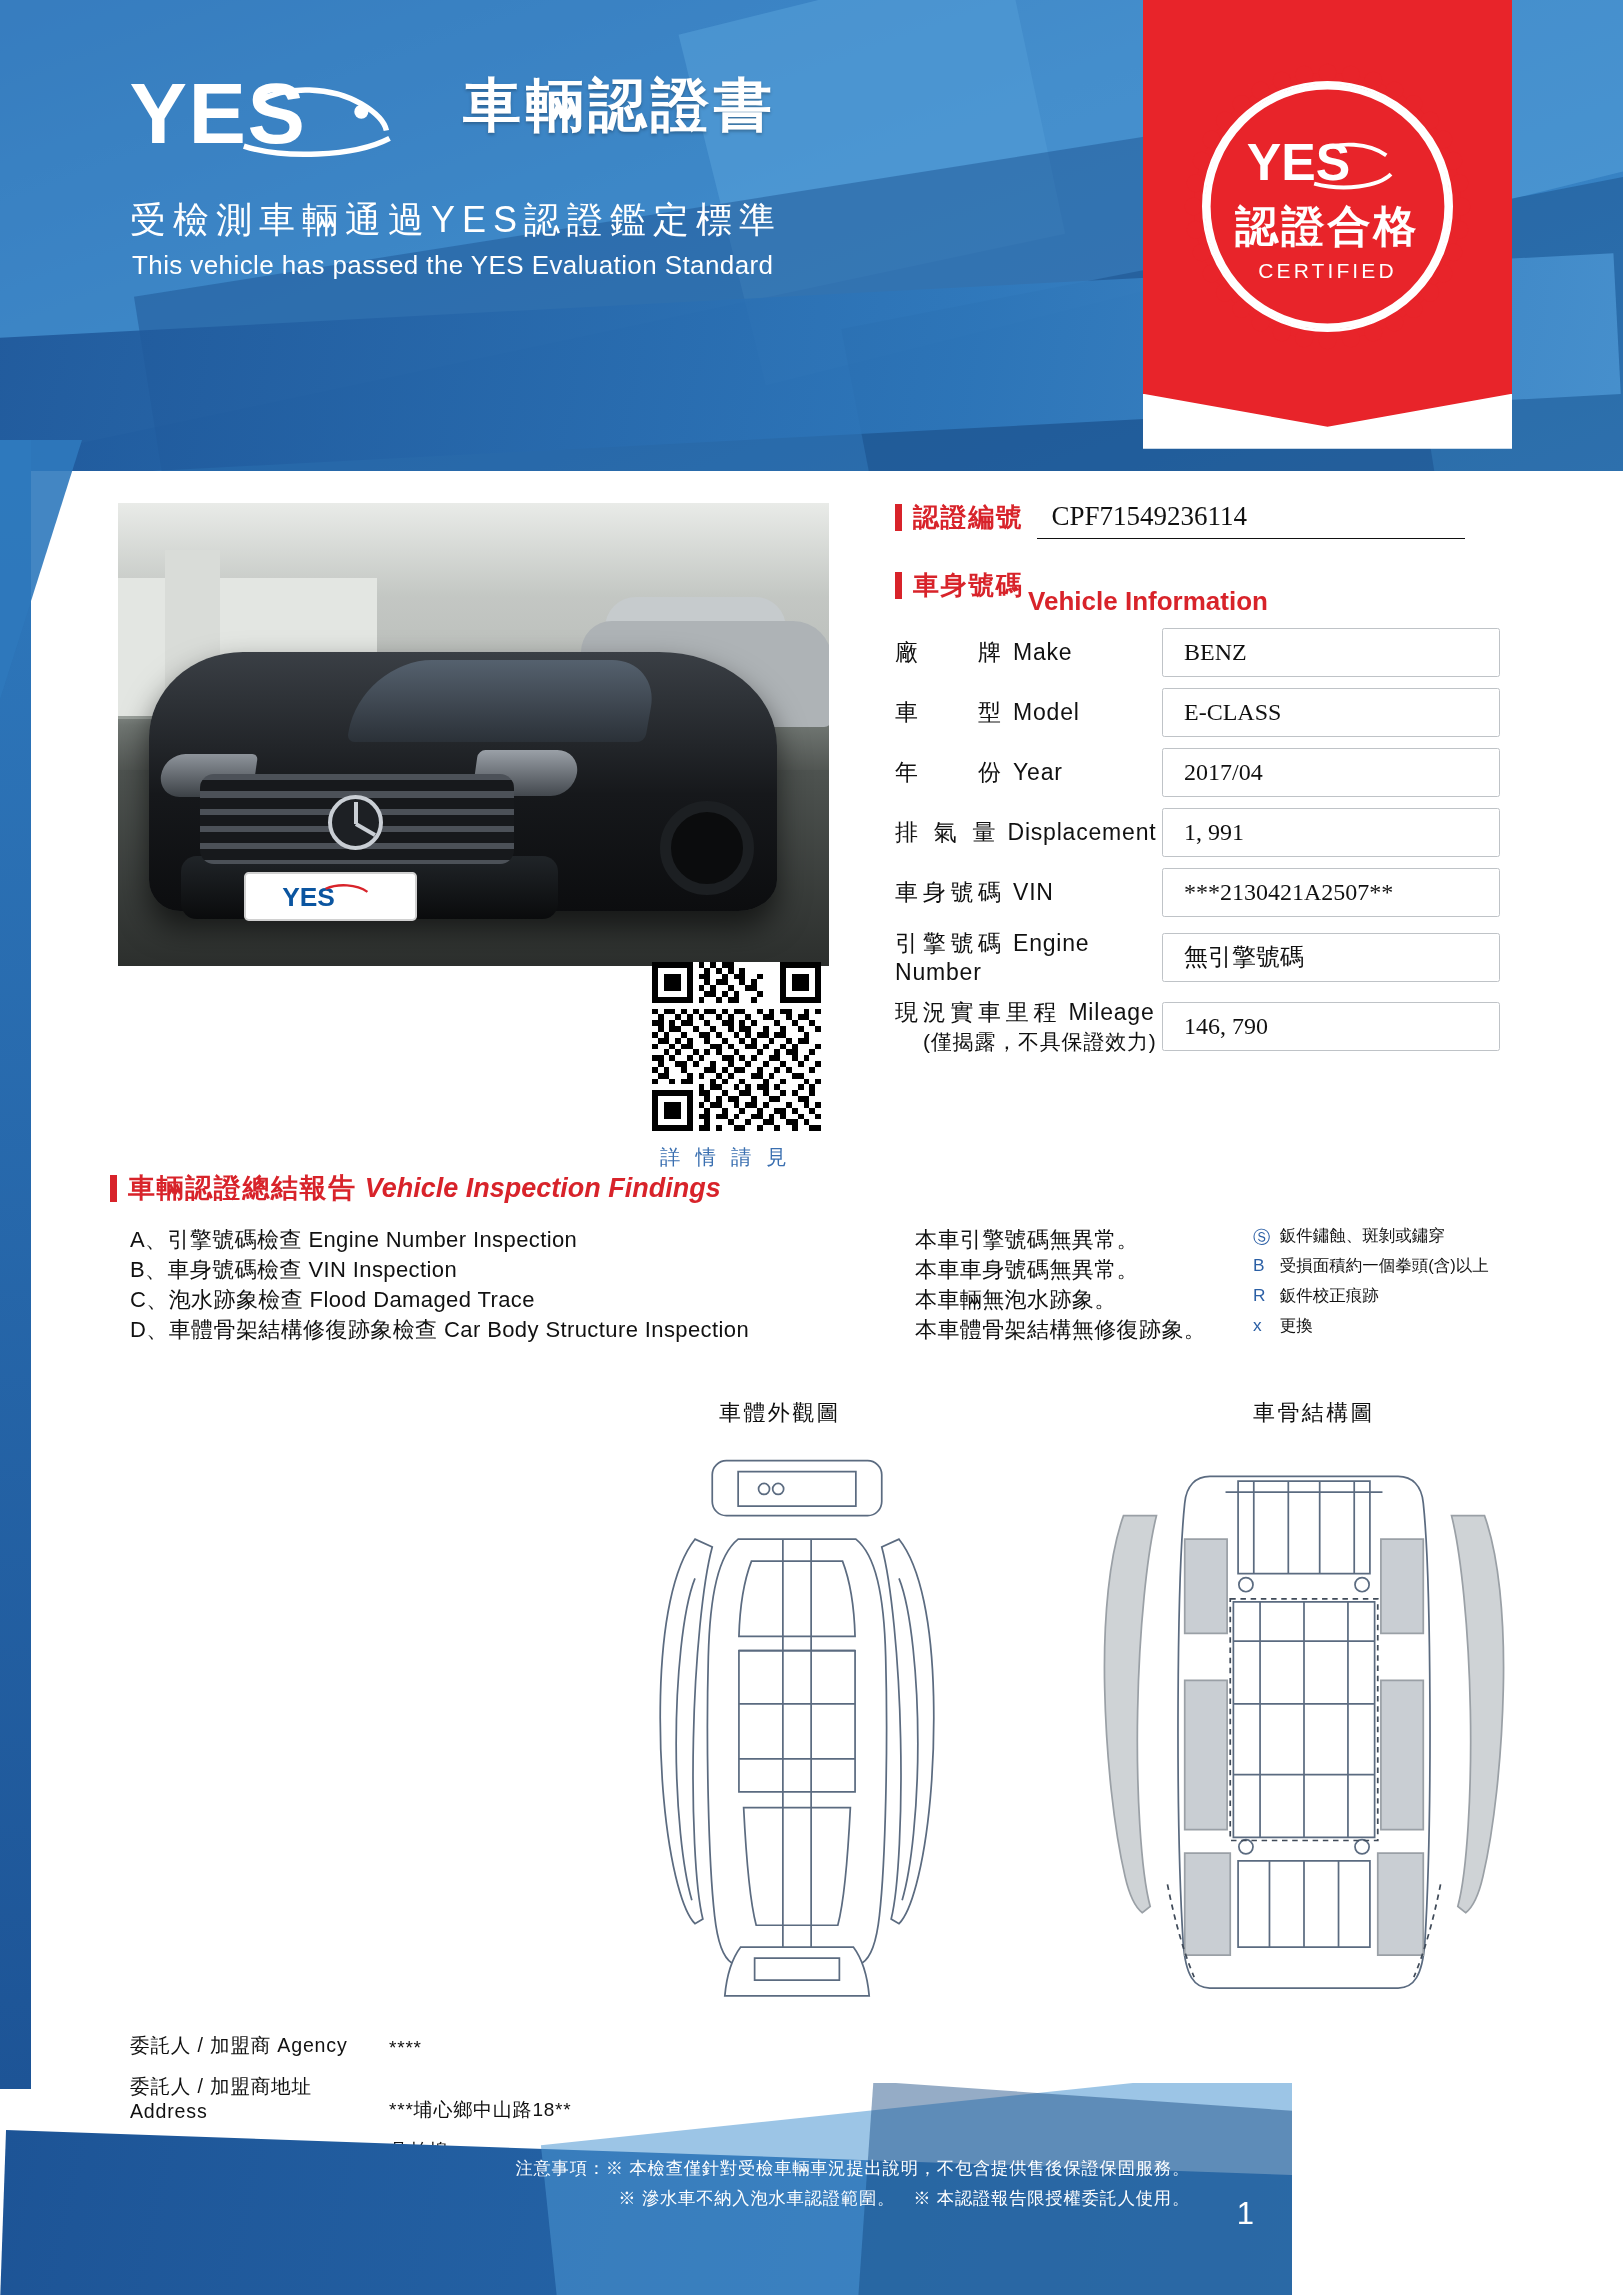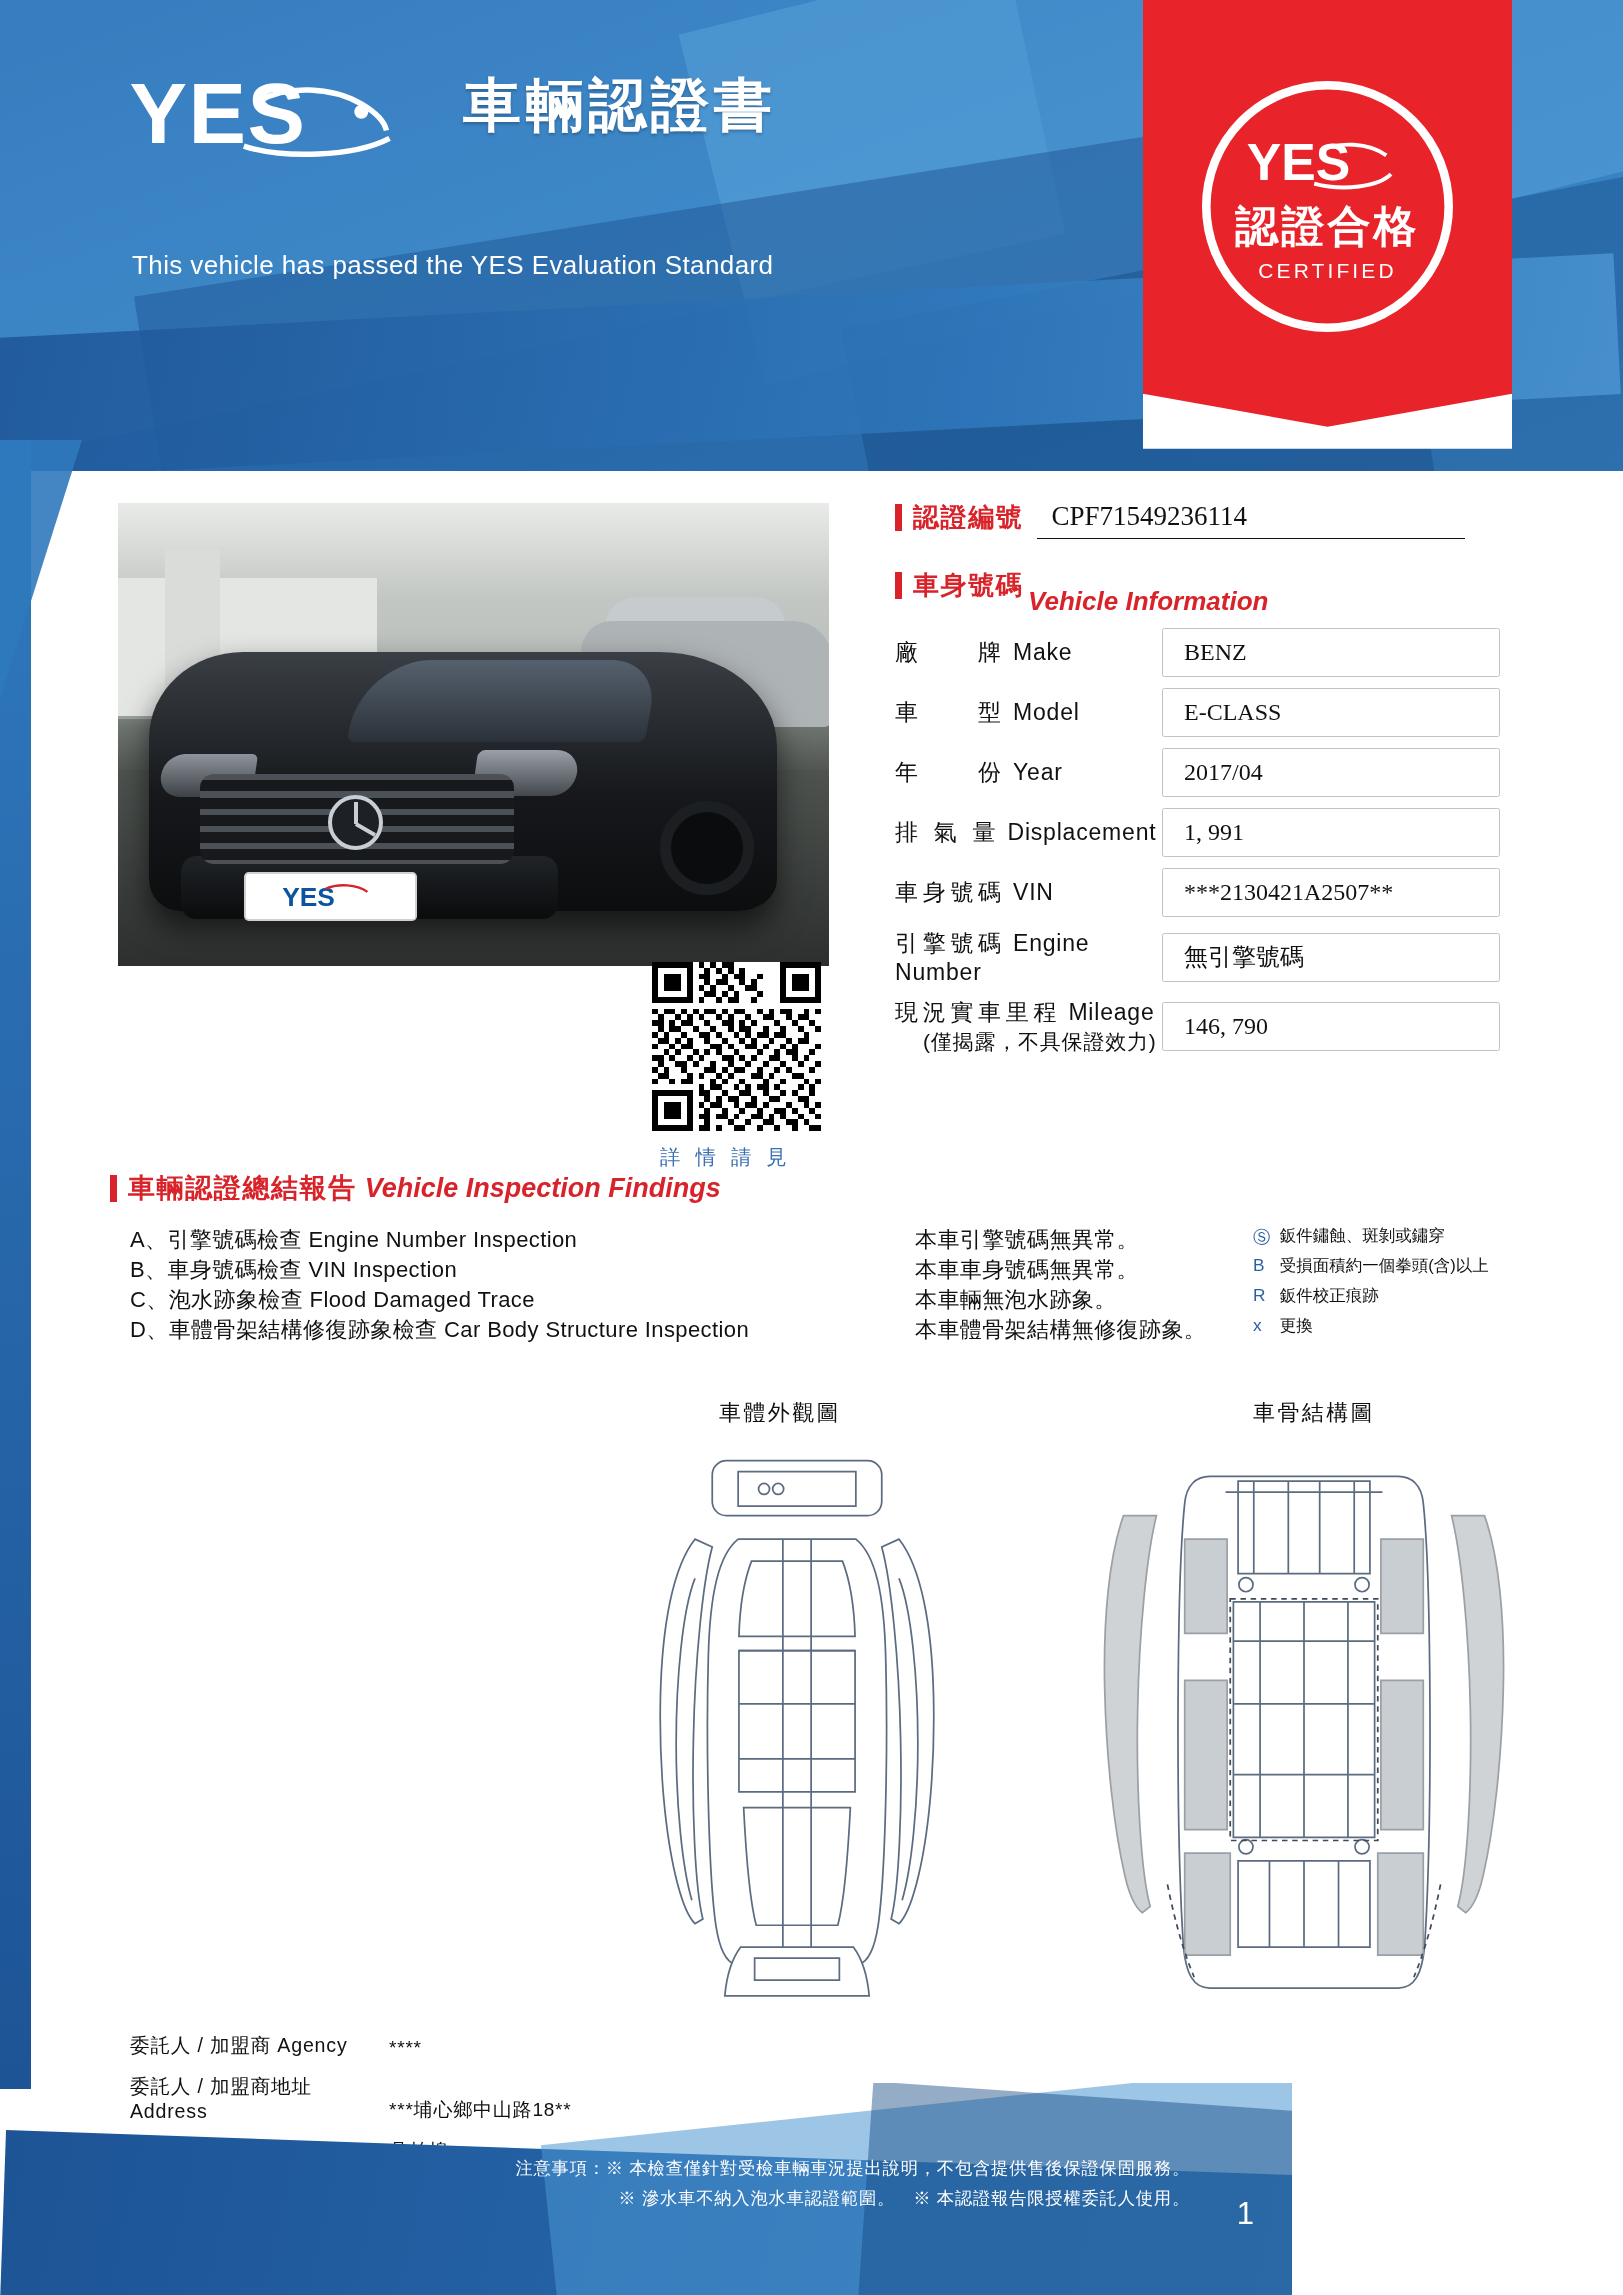--- a/index.html
+++ b/index.html
@@ -133,21 +133,21 @@
 
   
   .qr-wrap { position:absolute; left:652px; top:962px; width:169px; height:169px; }
   .qr-caption { position:absolute; left:660px; top:1143px; color:#3a6fb0; font-size:20.4px; letter-spacing:4.7px;}
 
   
   .info-panel { position:absolute; left:895px; top:495px; width:620px; }
   .bar-title { display:flex; align-items:center; margin-bottom:6.3px;}
   .bar { width:7px; height:27px; background:#d8232a; margin-right:11px;}
   .bar-cn { color:#d8232a; font-size:26px; font-weight:bold; letter-spacing:1.6px;}
-  .bar-en { color:#d8232a; font-size:26px; font-weight:bold; margin-left:4.7px; font-style:italic;margin-top:33px;}
+  .bar-en { color:#d8232a; font-size:26px; font-weight:bold; margin-left:4.7px; margin-top:33px;}
 
   .cert-no-row { display:flex; align-items:center; margin-bottom:14px;}
   .cert-no-box {
     margin-left:14px; width:428px; height:44px; border-bottom:1.6px solid #111;
     display:flex; align-items:center; padding-left:14px;
     font-family:"Liberation Serif", serif; font-size:27px; color:#111;
   }
 
   .info-row { display:flex; align-items:center; margin-top:11px; }
   .info-label {
@@ -214,20 +214,21 @@
   <div class="logo-yes">
     <svg width="314" height="94" viewBox="0 0 400 120">
       <text x="4" y="92" font-family="Liberation Sans, sans-serif" font-size="110" font-weight="bold" fill="#ffffff" letter-spacing="2">YES</text>
       <path d="M170 38 C205 18, 262 20, 300 42 C322 55, 330 66, 332 76" stroke="#ffffff" stroke-width="7" fill="none"></path>
       <path d="M150 96 C200 112, 290 110, 336 86" stroke="#ffffff" stroke-width="7" fill="none"></path>
       <circle cx="300" cy="52" r="9" fill="#ffffff"></circle>
     </svg>
   </div>
 
   <div class="hdr-title">車輛認證書</div>
+  <div class="hdr-sub-cn">受檢測車輛通過YES認證鑑定標準</div>
   <div class="hdr-sub-en">This vehicle has passed the YES Evaluation Standard</div>
 
   <div class="ribbon"></div>
   <div class="seal">
     <svg class="seal-star" viewBox="0 0 100 100" width="279" height="279">
       <g fill="#e8242a">
         <circle cx="50" cy="50" r="48"></circle>
       </g>
       <g fill="#e8242a">
 

